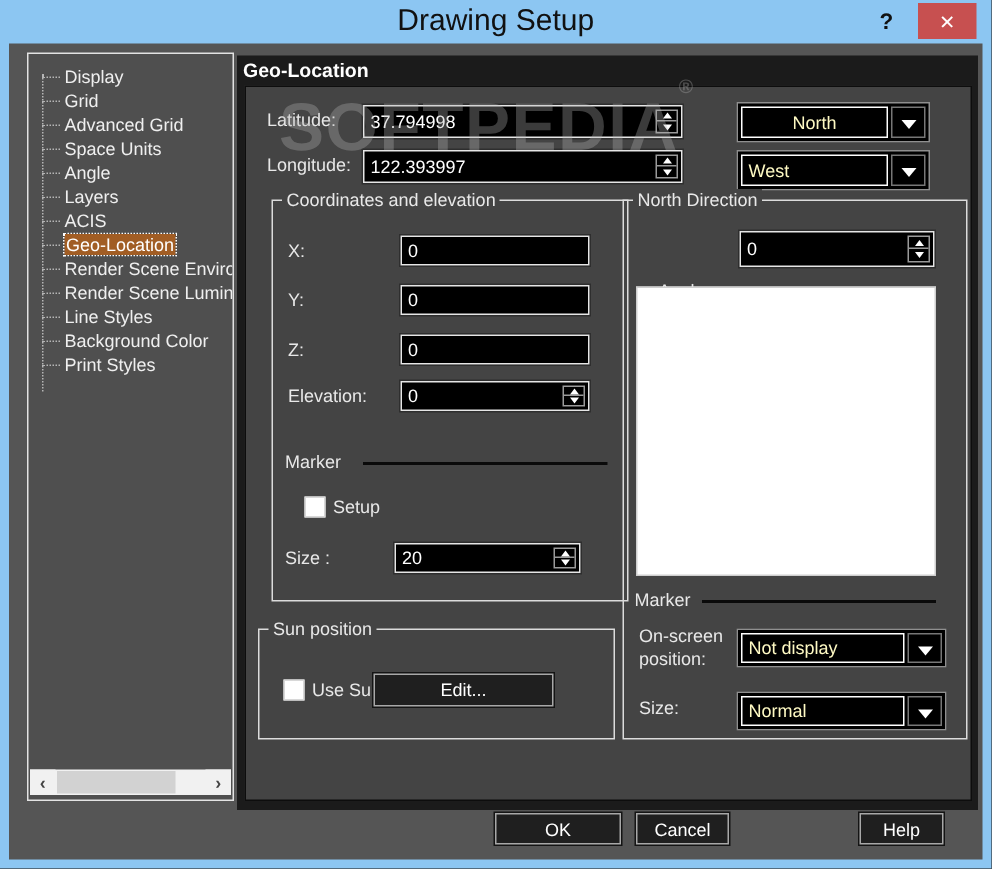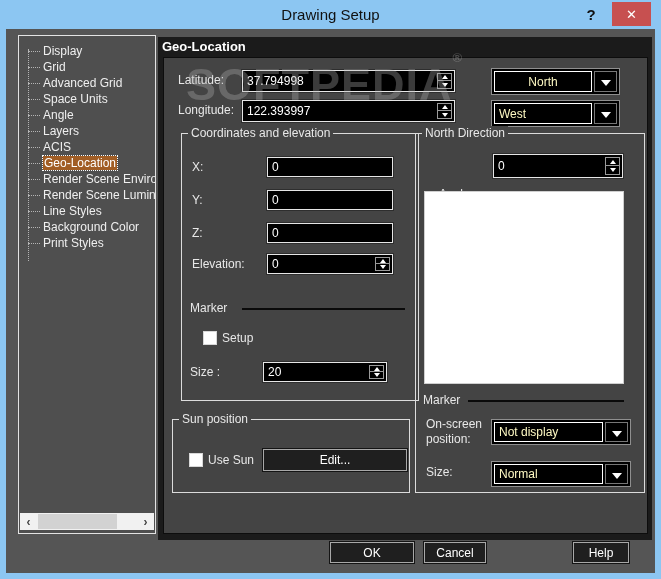--- a/index.html
+++ b/index.html
@@ -1,21 +1,21 @@
 <!DOCTYPE html>
 <html><head>
 <meta charset="utf-8">
 <style>
   * { margin:0; padding:0; box-sizing:border-box; }
   body { font-family:"Liberation Sans", sans-serif; background:#222; }
   .window { position:relative; width:661px; height:579px; background:#8cc6f2; outline:1px solid #6fa8d8; overflow:hidden; }
 
   
   .titlebar { position:absolute; left:0; top:0; width:661px; height:29px; display:flex; align-items:center; justify-content:center; }
-  .title { font-size:15px; color:#111; }
+  .title { font-size:20px; color:#111; }
   .helpbtn { position:absolute; right:58px; top:2px; width:24px; height:24px; display:flex; align-items:center; justify-content:center; font-size:15px; font-weight:bold; color:#111; cursor:default; }
   .closebtn { position:absolute; right:10px; top:2px; width:39px; height:24px; background:#c75050; color:#fff; display:flex; align-items:center; justify-content:center; font-size:13px; }
 
   
   .bodyarea { position:absolute; left:6px; top:29px; width:649px; height:544px; background:#555555; }
 
   
   .tree { position:absolute; left:12px; top:6px; width:138px; height:499px; background:#4f4f4f; border:1px solid #e3e3e3; overflow:hidden; }
   .treelist { position:absolute; left:0; top:7px; right:0; list-style:none; }
   .treelist::before { content:""; position:absolute; left:9px; top:6px; height:212px; border-left:1px dotted #b5b5b5; }
@@ -171,21 +171,21 @@
               <span class="sp up"></span>
               <span class="sp dn"></span>
             </span>
           </div>
         </div>
 
         <div class="group" style="left:8px; top:361px; width:238px; height:74px;">
           <span class="legend">Sun position</span>
           <div class="checkbox" style="left:16px; top:33px;"></div>
           <div class="lab" style="left:35px; top:33px; line-height:14px;">Use Sun</div>
-          <div class="btn" style="left:90px; top:29px; width:144px; height:22px;">Edit...</div>
+          <div class="btn" style="left:76px; top:29px; width:120px; height:22px;">Edit...</div>
         </div>
 
         <div class="group" style="left:251px; top:75px; width:230px; height:360px;">
           <span class="legend">North Direction</span>
 
           <div class="lab" style="left:23px; top:20px; line-height:24px;margin-top:28px;">Angle:</div>
           <div class="field" style="left:77px; top:20px; width:130px; height:24px; line-height:22px;">
             <span>0</span>
             <span class="spin">
               <span class="sp up"></span>

